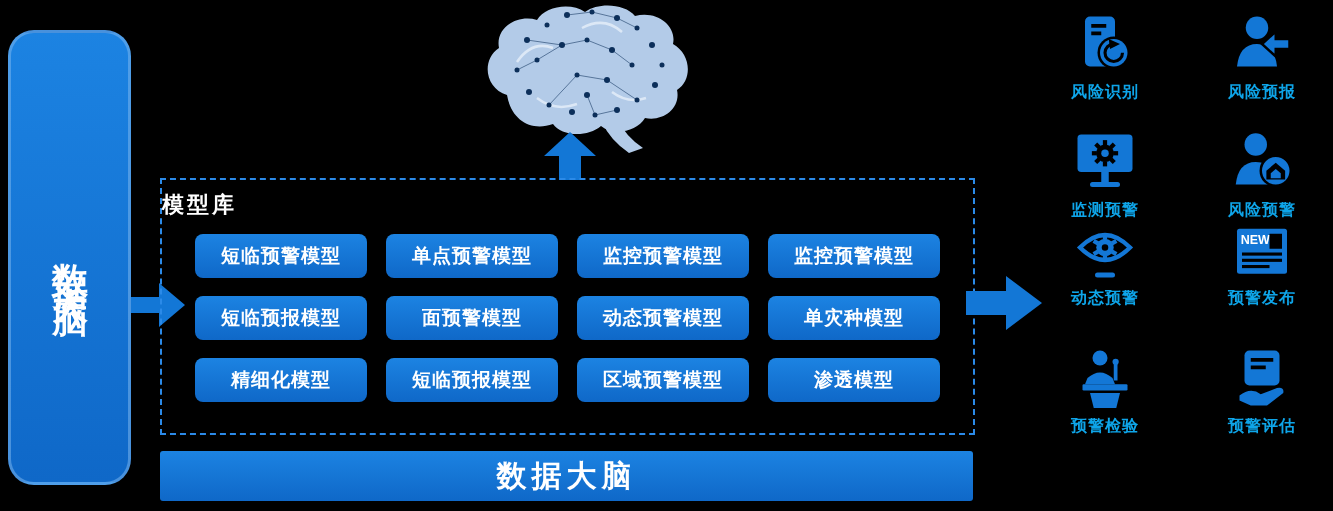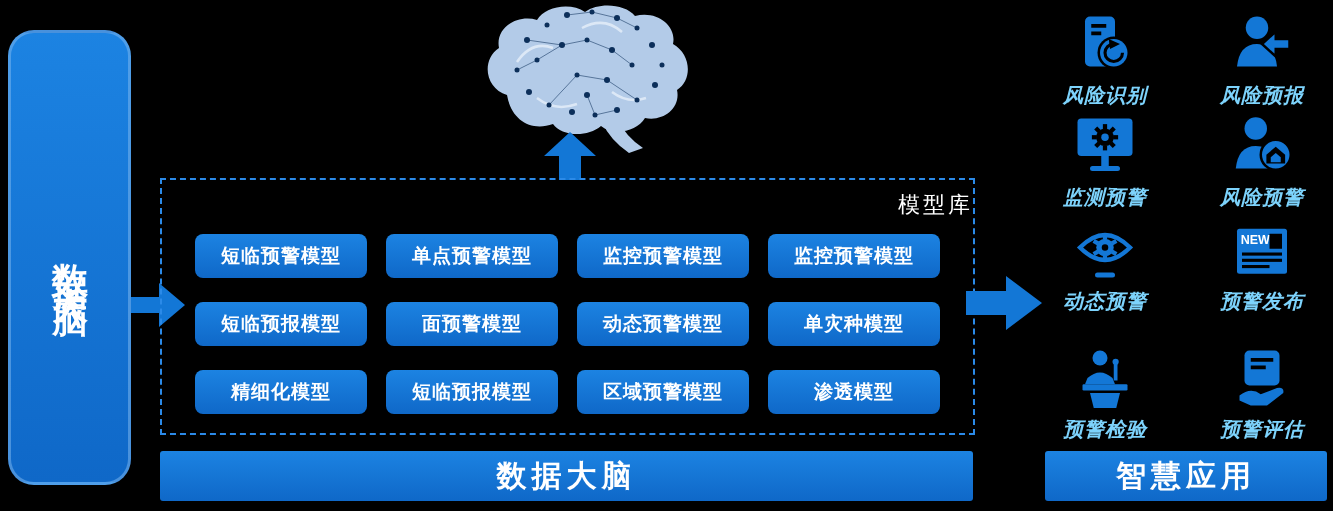--- a/index.html
+++ b/index.html
@@ -29,27 +29,27 @@
   
   .arrow{ position:absolute; }
   .arrow polygon{ fill:var(--accent); }
 
   
   .model-box{
     position:absolute; left:160px; top:178px; width:815px; height:257px;
     border:2px dashed #2b8ae8;
   }
   .model-title{
-    text-align:right; color:#fff; font-weight:normal; font-size:22px;
+    text-align:left; color:#fff; font-weight:bold; font-size:22px;
     margin-top:10px; letter-spacing:3px;
   }
   .model-grid{
     display:grid; grid-template-columns:repeat(4,172px);
     justify-content:space-between; align-content:start;
-    padding:14px 33px 5px 33px; row-gap:24px;
+    padding:14px 33px 5px 33px; row-gap:18px;
   }
   .model-node{
     height:44px; border-radius:8px;
     background:linear-gradient(var(--accent-top),var(--accent-bot));
     color:#fff; font-size:19px; font-weight:bold;
     display:flex; align-items:center; justify-content:center; letter-spacing:1px;
   }
 
   
   .bar{
@@ -60,23 +60,23 @@
   }
   .bar-left{ left:160px; width:813px; }
   .bar-right{ left:1045px; width:282px; }
 
   
   .app-item{
     position:absolute; width:132px;
     display:flex; flex-direction:column; align-items:center; gap:8px;
   }
   .app-icon{ width:60px; height:60px; display:block; }
-  .app-label{ color:#7dd3fc; font-size:20px; font-weight:bold; letter-spacing:1px;font-style:italic; }
+  .app-label{ color:#0ea5e9; font-size:16px; font-weight:bold; letter-spacing:1px; }
   .c1{ left:1039px; } .c2{ left:1196px; }
-  .r1{ top:14px; } .r2{ top:116px; } .r3{ top:220px; } .r4{ top:348px; }
+  .r1{ top:14px; } .r2{ top:132px; } .r3{ top:220px; } .r4{ top:348px; }
 
   
   .b{ fill:var(--accent); }
   .k{ fill:var(--bg); }
   .bs{ stroke:var(--accent); fill:none; }
   .ks{ stroke:var(--bg); fill:none; }
 
   
   .brain{ position:absolute; left:462px; top:0px; width:250px; height:160px; }
 </style>
@@ -267,17 +267,14 @@
       <rect class="k" x="15" y="8" width="18" height="3"></rect>
       <rect class="k" x="15" y="14" width="12" height="3"></rect>
       <path class="b" d="M6 38 q9 -7 17 -1 l13 -5 q6 -1 5 4 l-13 10 h-13 l-9 -4 z"></path>
     </svg>
     <div class="app-label">预警评估</div>
   </div>
 
   <div class="bar bar-left">
     <span>数据大脑</span>
   </div>
-  <div class="bar bar-right">
-    <span>智慧应用</span>
-  </div>
 
 </div>
 
 </body></html>

